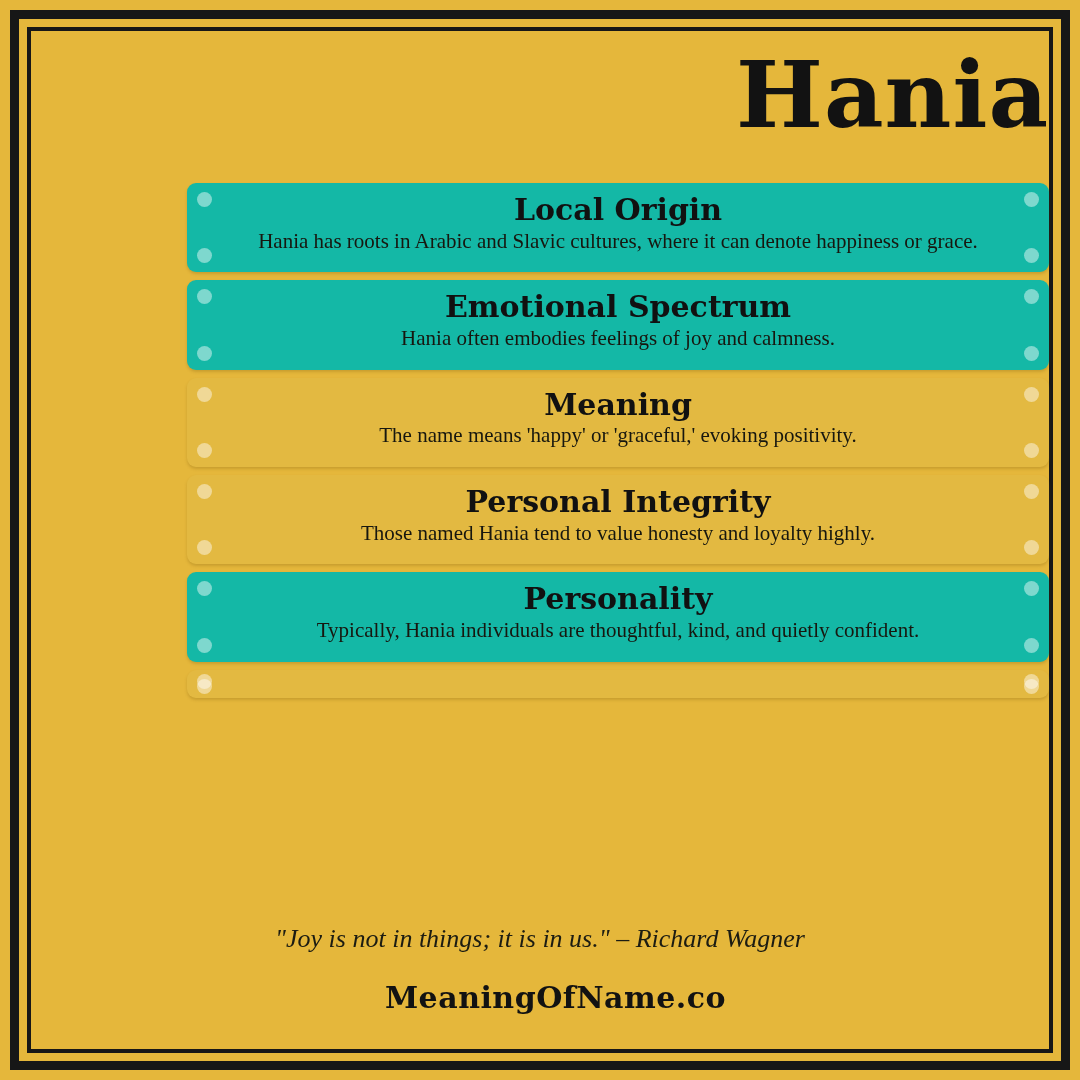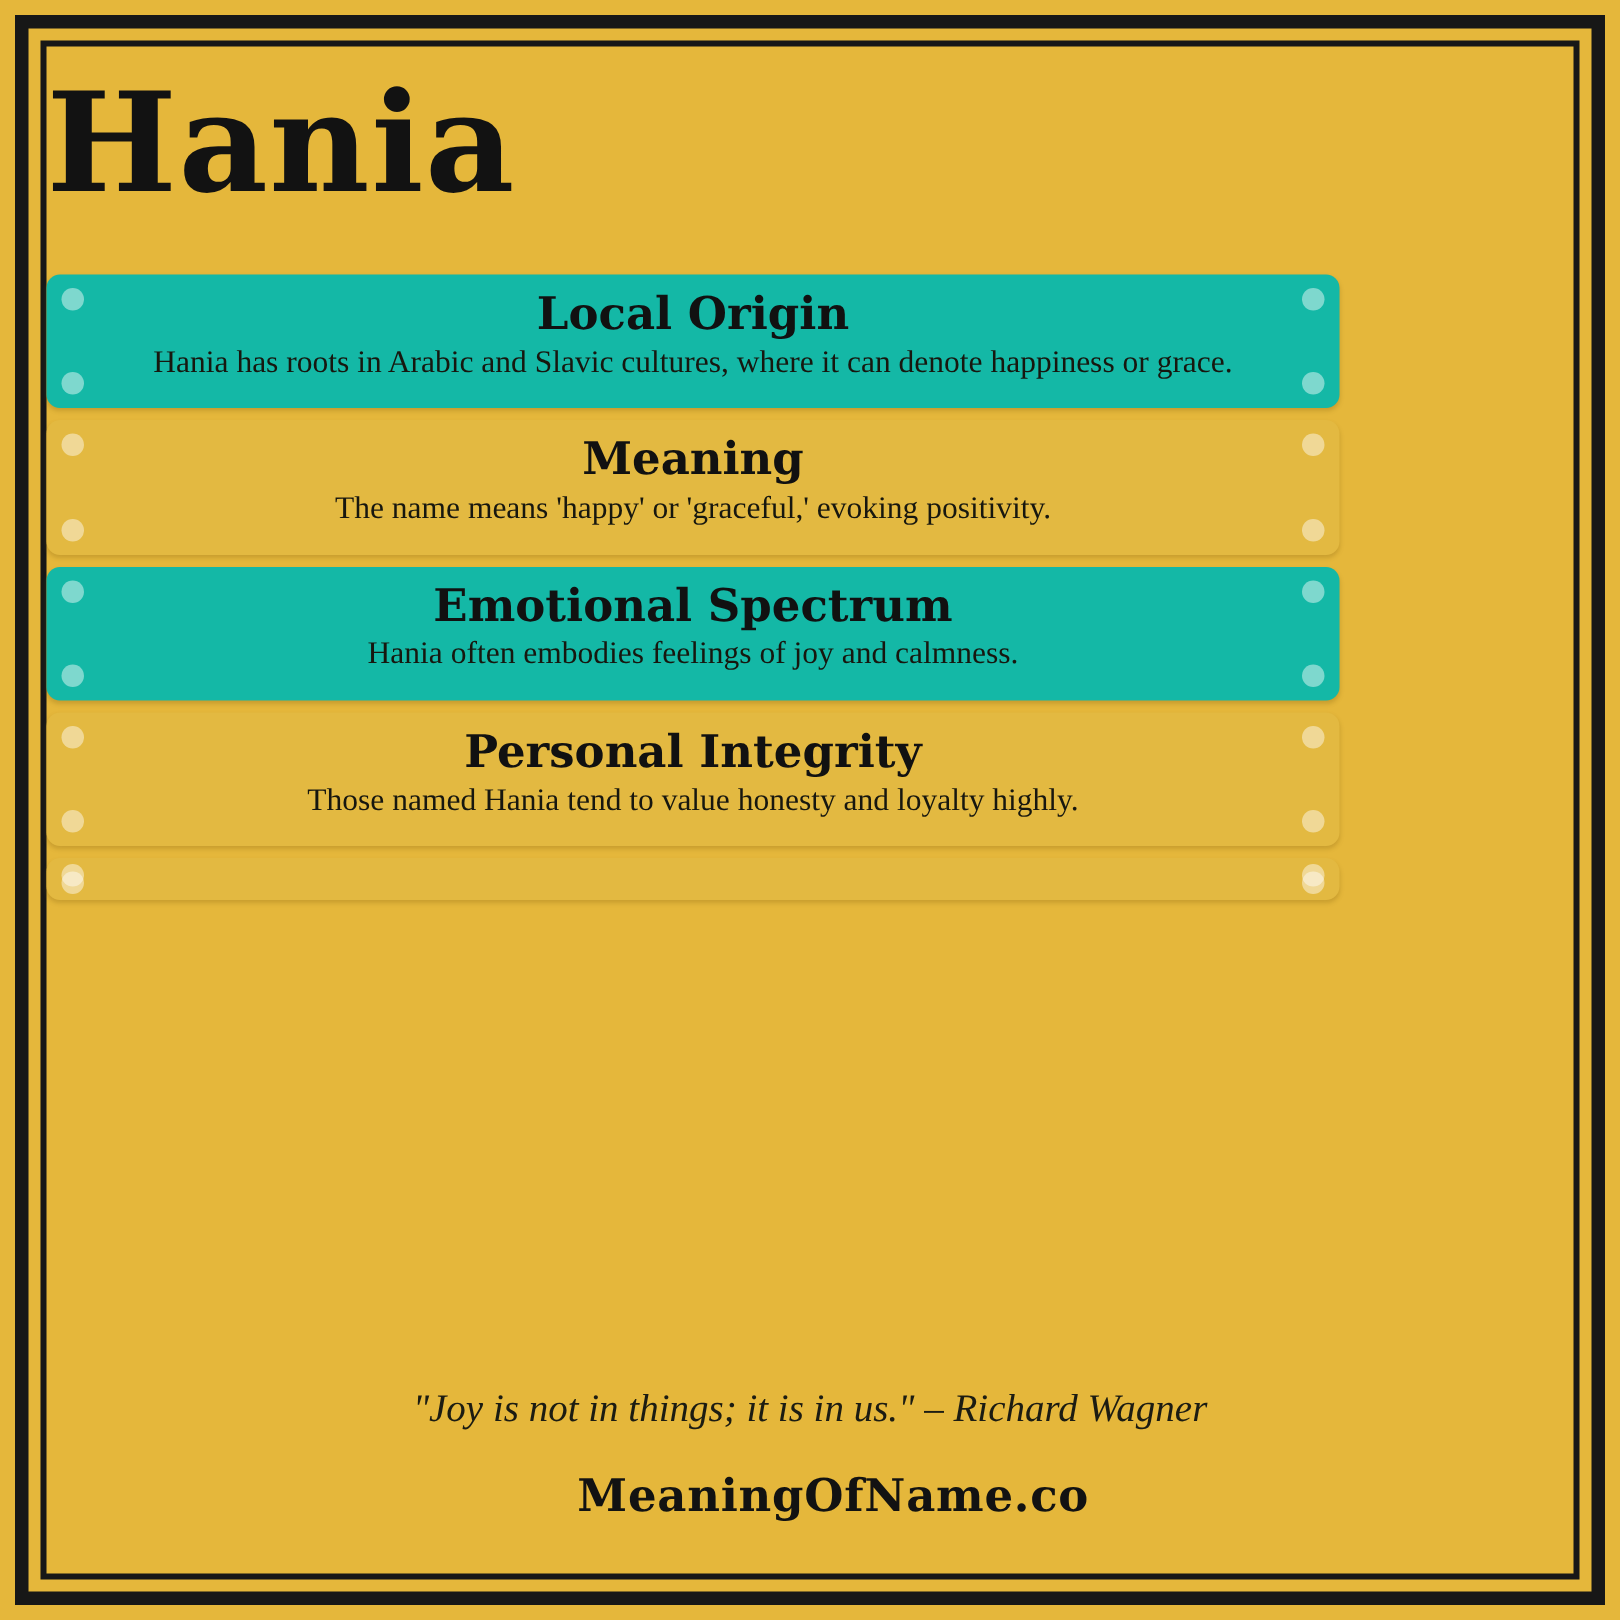--- a/index.html
+++ b/index.html
@@ -41,21 +41,21 @@
   }
   .content {
     position: absolute;
     left: 31px;
     top: 31px;
     right: 31px;
     bottom: 31px;
     box-sizing: border-box;
     display: flex;
     flex-direction: column;
-    align-items: flex-start;
+    align-items: flex-end;
   }
   .title {
     font-family: "DejaVu Serif", serif;
     font-weight: bold;
     font-size: 92px;
     line-height: 1;
     color: #121212;
     margin-top: 18px;
     letter-spacing: 1px;
     text-align: center;
@@ -144,47 +144,55 @@
 
       <div class="card light">
         <span class="knob tl"></span>
         <span class="knob tr"></span>
         <span class="knob bl"></span>
         <span class="knob br"></span>
         <p class="card-title">Local Origin</p>
         <p class="card-text">Hania has roots in Arabic and Slavic cultures, where it can denote happiness or grace.</p>
       </div>
 
+      <div class="card light">
+        <span class="knob tl"></span>
+        <span class="knob tr"></span>
+        <span class="knob bl"></span>
+        <span class="knob br"></span>
+        <p class="card-title">Emotional Spectrum</p>
+        <p class="card-text">Hania often embodies feelings of joy and calmness.</p>
+      </div>
+
       <div class="card dark">
         <span class="knob tl"></span>
         <span class="knob tr"></span>
         <span class="knob bl"></span>
         <span class="knob br"></span>
         <p class="card-title">Meaning</p>
         <p class="card-text">The name means 'happy' or 'graceful,' evoking positivity.</p>
       </div>
 
-      <div class="card light">
-        <span class="knob tl"></span>
-        <span class="knob tr"></span>
-        <span class="knob bl"></span>
-        <span class="knob br"></span>
-        <p class="card-title">Emotional Spectrum</p>
-        <p class="card-text">Hania often embodies feelings of joy and calmness.</p>
-      </div>
-
       <div class="card dark">
         <span class="knob tl"></span>
         <span class="knob tr"></span>
         <span class="knob bl"></span>
         <span class="knob br"></span>
         <p class="card-title">Personal Integrity</p>
         <p class="card-text">Those named Hania tend to value honesty and loyalty highly.</p>
       </div>
 
+      <div class="card light">
+        <span class="knob tl"></span>
+        <span class="knob tr"></span>
+        <span class="knob bl"></span>
+        <span class="knob br"></span>
+        <p class="card-title">Personality</p>
+        <p class="card-text">Typically, Hania individuals are thoughtful, kind, and quietly confident.</p>
+      </div>
 
       <div class="card dark">
         <span class="knob tl"></span>
         <span class="knob tr"></span>
         <span class="knob bl"></span>
         <span class="knob br"></span>
       </div>
 
 
     </div>

